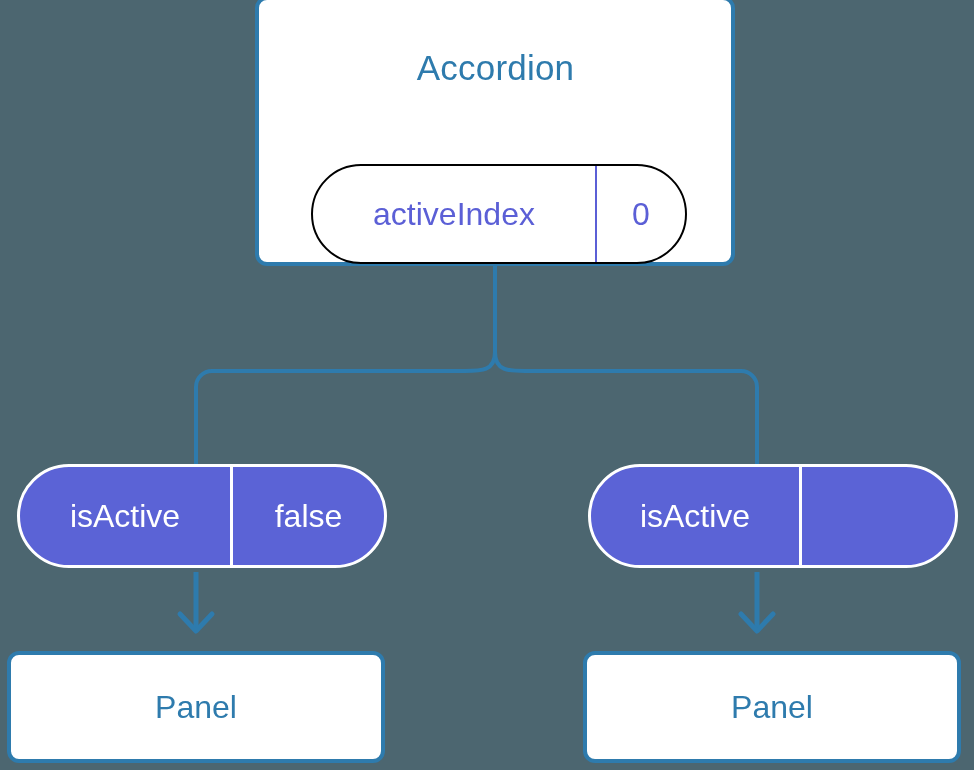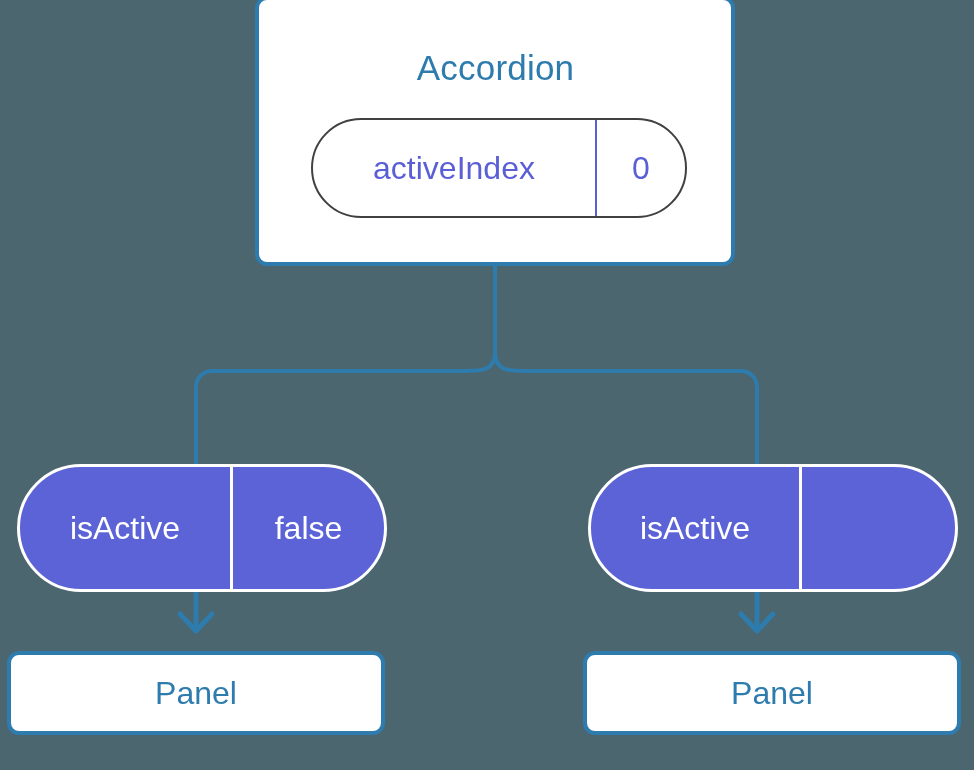--- a/index.html
+++ b/index.html
@@ -53,24 +53,25 @@
     letter-spacing: 0.2px;
     line-height: 1;
   }
 
   
   .pill-outline {
     position: absolute;
     display: flex;
     align-items: stretch;
     background: #ffffff;
-    border: 2px solid #404040;
+    border: 2px solid #000000;
     border-radius: 999px;
     box-sizing: border-box;
     overflow: hidden;
+    margin-top: 46px;
   }
   #active-index-pill {
     left: 52px;
     top: 118px;
     width: 376px;
     height: 100px;
   }
   .pill-outline .pill-key,
   .pill-outline .pill-val {
     display: flex;
@@ -92,21 +93,21 @@
   
   .pill-filled {
     position: absolute;
     display: flex;
     align-items: stretch;
     background: #5b63d6;
     border: 3px solid #ffffff;
     border-radius: 999px;
     box-sizing: border-box;
     overflow: hidden;
-    height: 128px;
+    height: 104px;
   }
   .pill-filled .pill-key,
   .pill-filled .pill-val {
     display: flex;
     align-items: center;
     justify-content: center;
     color: #ffffff;
     font-size: 32px;
     line-height: 1;
     box-sizing: border-box;
@@ -135,21 +136,21 @@
   
   .panel-card {
     position: absolute;
     background: #ffffff;
     border: 4px solid #2e7bad;
     border-radius: 12px;
     box-sizing: border-box;
     display: flex;
     align-items: center;
     justify-content: center;
-    height: 84px;
+    height: 112px;
   }
   .panel-card .panel-label {
     color: #2e7bad;
     font-size: 32px;
     line-height: 1;
   }
   #panel-left {
     left: 7px;
     top: 651px;
     width: 378px;

